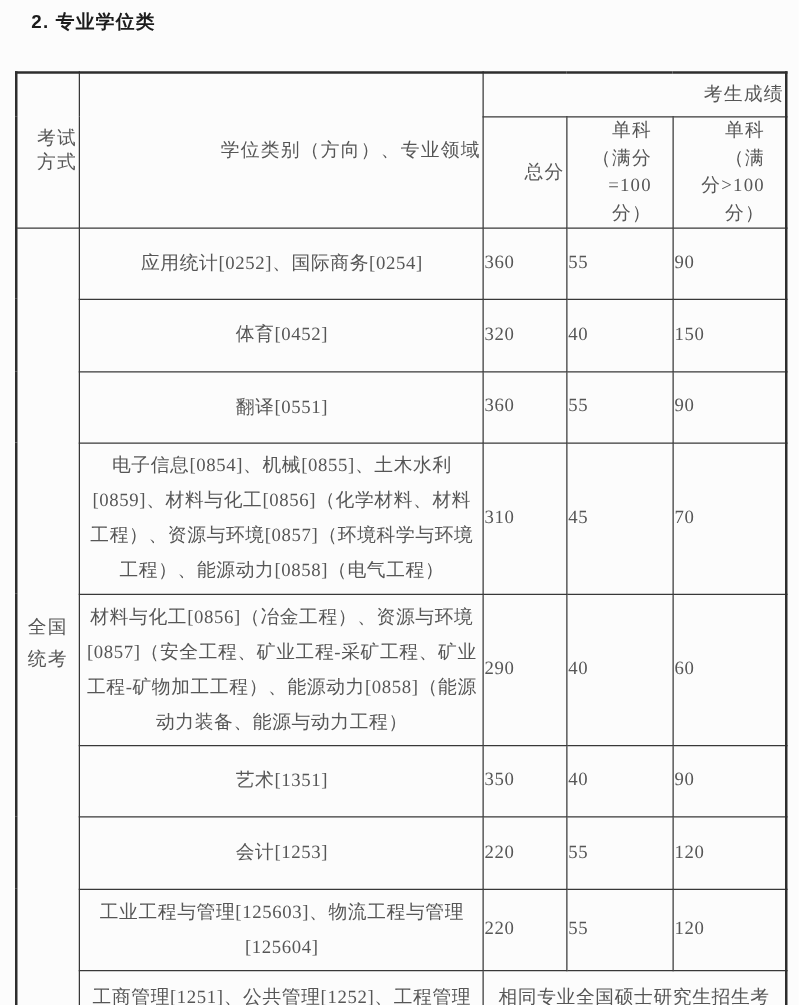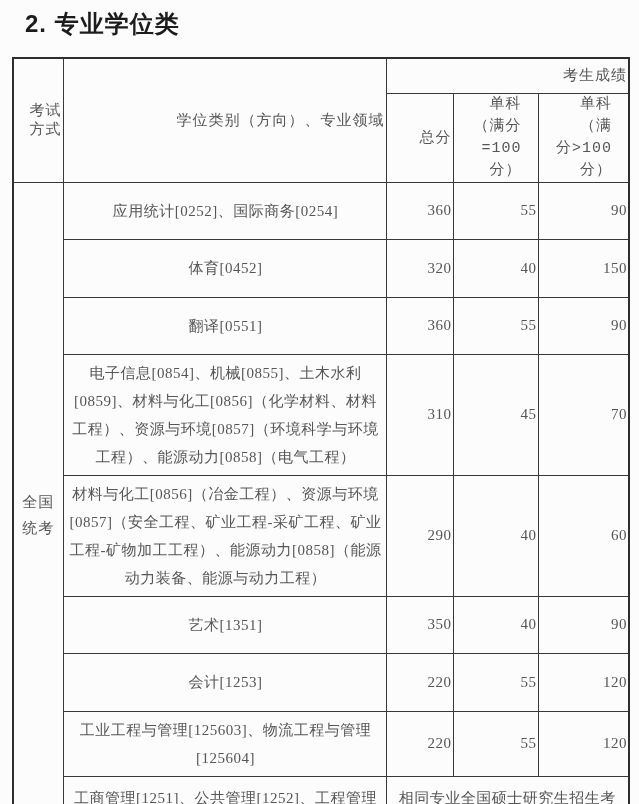--- a/index.html
+++ b/index.html
@@ -15,21 +15,21 @@
     font-family: "Liberation Serif", "DejaVu Serif", serif;
     color: #565656;
     overflow: hidden;
   }
   .title {
     margin: 0;
     position: absolute;
     left: 25px;
     top: 8px;
     font-family: "Liberation Sans", "DejaVu Sans", sans-serif;
-    font-size: 24px;
+    font-size: 15px;
     font-weight: 700;
     color: #1c1c1c;
     letter-spacing: 1px;
   }
   table.score-table {
     position: absolute;
     left: 12px;
     top: 57px;
     width: 616px;
     border-collapse: collapse;
@@ -74,33 +74,32 @@
     line-height: 26px;
     letter-spacing: 1px;
   }
   .cat {
     text-align: center;
     padding: 4px 4px 4px 6px;
     line-height: 28px;
     letter-spacing: 0.5px;
   }
   .num {
-    text-align: right;
+    text-align: left;
     letter-spacing: 0.5px;
   }
   .note {
     text-align: center;
     padding: 4px 8px;
     line-height: 27px;
     letter-spacing: 0.5px;
   }
   .sub-th {
     line-height: 22px;
     padding: 0 16px;
-    font-family: Liberation Mono, monospace;
   }
 </style>
 </head>
 <body>
 
 <div class="page">
 
   <h2 class="title">2. 专业学位类</h2>
 
   <table class="score-table">

